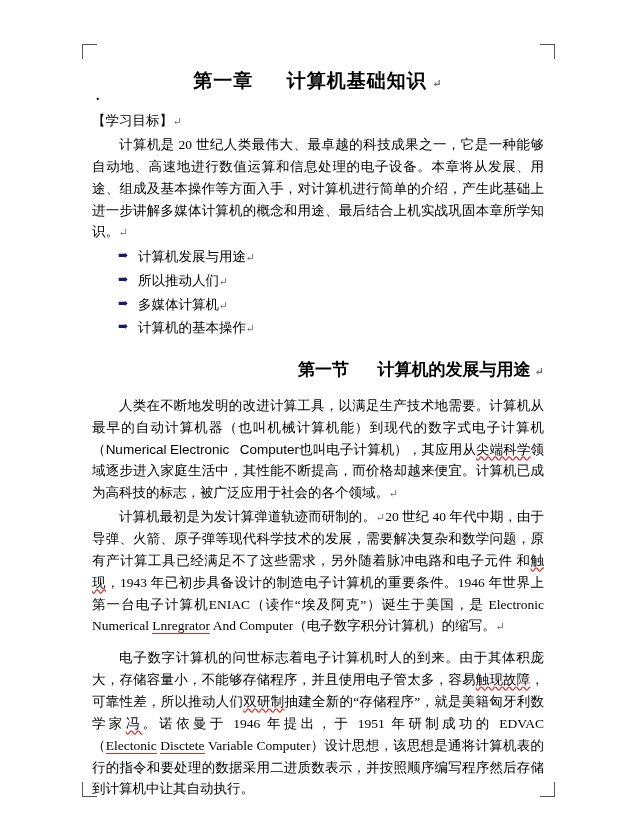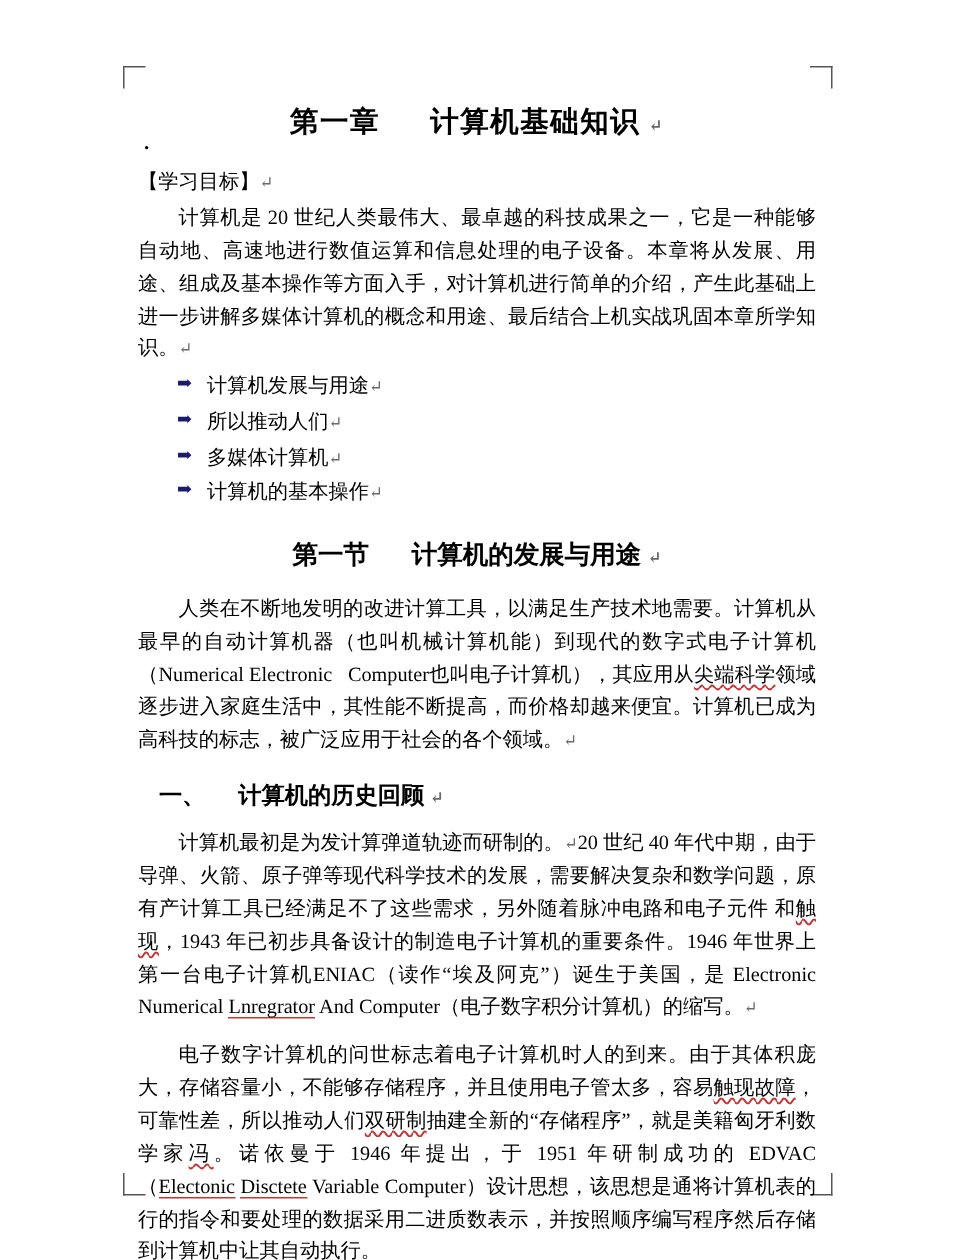--- a/index.html
+++ b/index.html
@@ -79,36 +79,36 @@
   }
   ul.points li .arrow {
     position: absolute;
     left: 0;
     top: 0;
     color: #1a1a6e;
     font-size: 12px;
   }
 
   .section-title {
-    text-align: center;
+    text-align: right;
     font-size: 17px;
     font-weight: bold;
     margin: 18px 0 14px 0;
   }
   .section-title .gap { display: inline-block; width: 20px; }
 
   .sub-title {
     font-size: 15.5px;
     font-weight: bold;
     margin: 16px 0 10px 0;
     padding-left: 14px;
   }
   .sub-title .gap { display: inline-block; width: 14px; }
 
-  .eng { font-family: Liberation Serif, serif; }
+  .eng { font-family: Liberation Sans, sans-serif; }
   .u-red { border-bottom: 1px solid #c0392b; margin-top: 36px; }
   .wavy {
     text-decoration: underline;
     text-decoration-style: wavy;
     text-decoration-color: #c33;
     text-underline-offset: 2px;
   }
   .pilcrow { color: #6a6a6a; font-size: 11px; }
   .spacer-sm { height: 8px; }
 </style>
@@ -149,26 +149,20 @@
 
     <div class="section-title">
       <span>第一节</span>
       <span class="gap"></span>
       <span>计算机的发展与用途</span>
       <span class="pilcrow">↵</span>
     </div>
 
     <p class="body"><span>人类在不断地发明的改进计算工具，以满足生产技术地需要。计算机从最早</span><span>的自动计算机器（也叫机械计算机能）到现代的数字式电子计算机（</span><span class="eng">Numerical</span> <span class="eng">Electronic</span>&nbsp;&nbsp;&nbsp;<span class="eng">Computer</span><span>也叫电子计算机），其应用从</span><span class="wavy">尖端科学</span><span>领域逐步进入家庭生</span><span>活中，其性能不断提高，而价格却越来便宜。计算机已成为高科技的标志，被广</span><span>泛应用于社会的各个领域。</span><span class="pilcrow">↵</span></p>
 
-    <div class="sub-title">
-      <span>一、</span>
-      <span class="gap"></span>
-      <span>计算机的历史回顾</span>
-      <span class="pilcrow">↵</span>
-    </div>
 
     <p class="body"><span>计算机最初是为发计算弹道轨迹而研制的。</span><span class="pilcrow">↵</span><span>20 世纪 40 年代中期，由于导弹、</span><span>火箭、原子弹等现代科学技术的发展，需要解决复杂和数学问题，原有产计算工</span><span>具已经满足不了这些需求，另外随着脉冲电路和电子元件 和</span><span class="wavy">触现</span><span>，1943 年已初</span><span>步具备设计的制造电子计算机的重要条件。1946 年世界上第一台电子计算机</span><span>ENIAC（读作“埃及阿克”）诞生于美国，是 Electronic Numerical </span><span class="u-red">Lnregrator</span><span> And</span> <span>Computer（电子数字积分计算机）的缩写。</span><span class="pilcrow">↵</span></p>
 
     <div class="spacer-sm"></div>
 
     <p class="body"><span>电子数字计算机的问世标志着电子计算机时人的到来。由于其体积庞大，存</span><span>储容量小，不能够存储程序，并且使用电子管太多，容易</span><span class="wavy">触现故障</span><span>，可靠性差，</span><span>所以推动人们</span><span class="wavy">双研制</span><span>抽建全新的“存储程序”，就是美籍匈牙利数学家</span><span class="wavy">冯</span><span>。诺依</span><span>曼于 1946 年提出，于 1951 年研制成功的 EDVAC（</span><span class="u-red">Electonic</span>&nbsp;<span class="u-red">Disctete</span><span> Variable</span> <span>Computer）设计思想，该思想是通将计算机表的行的指令和要处理的数据采用二</span><span>进质数表示，并按照顺序编写程序然后存储到计算机中让其自动执行。</span></p>
 
   </div>
 </div>
 

